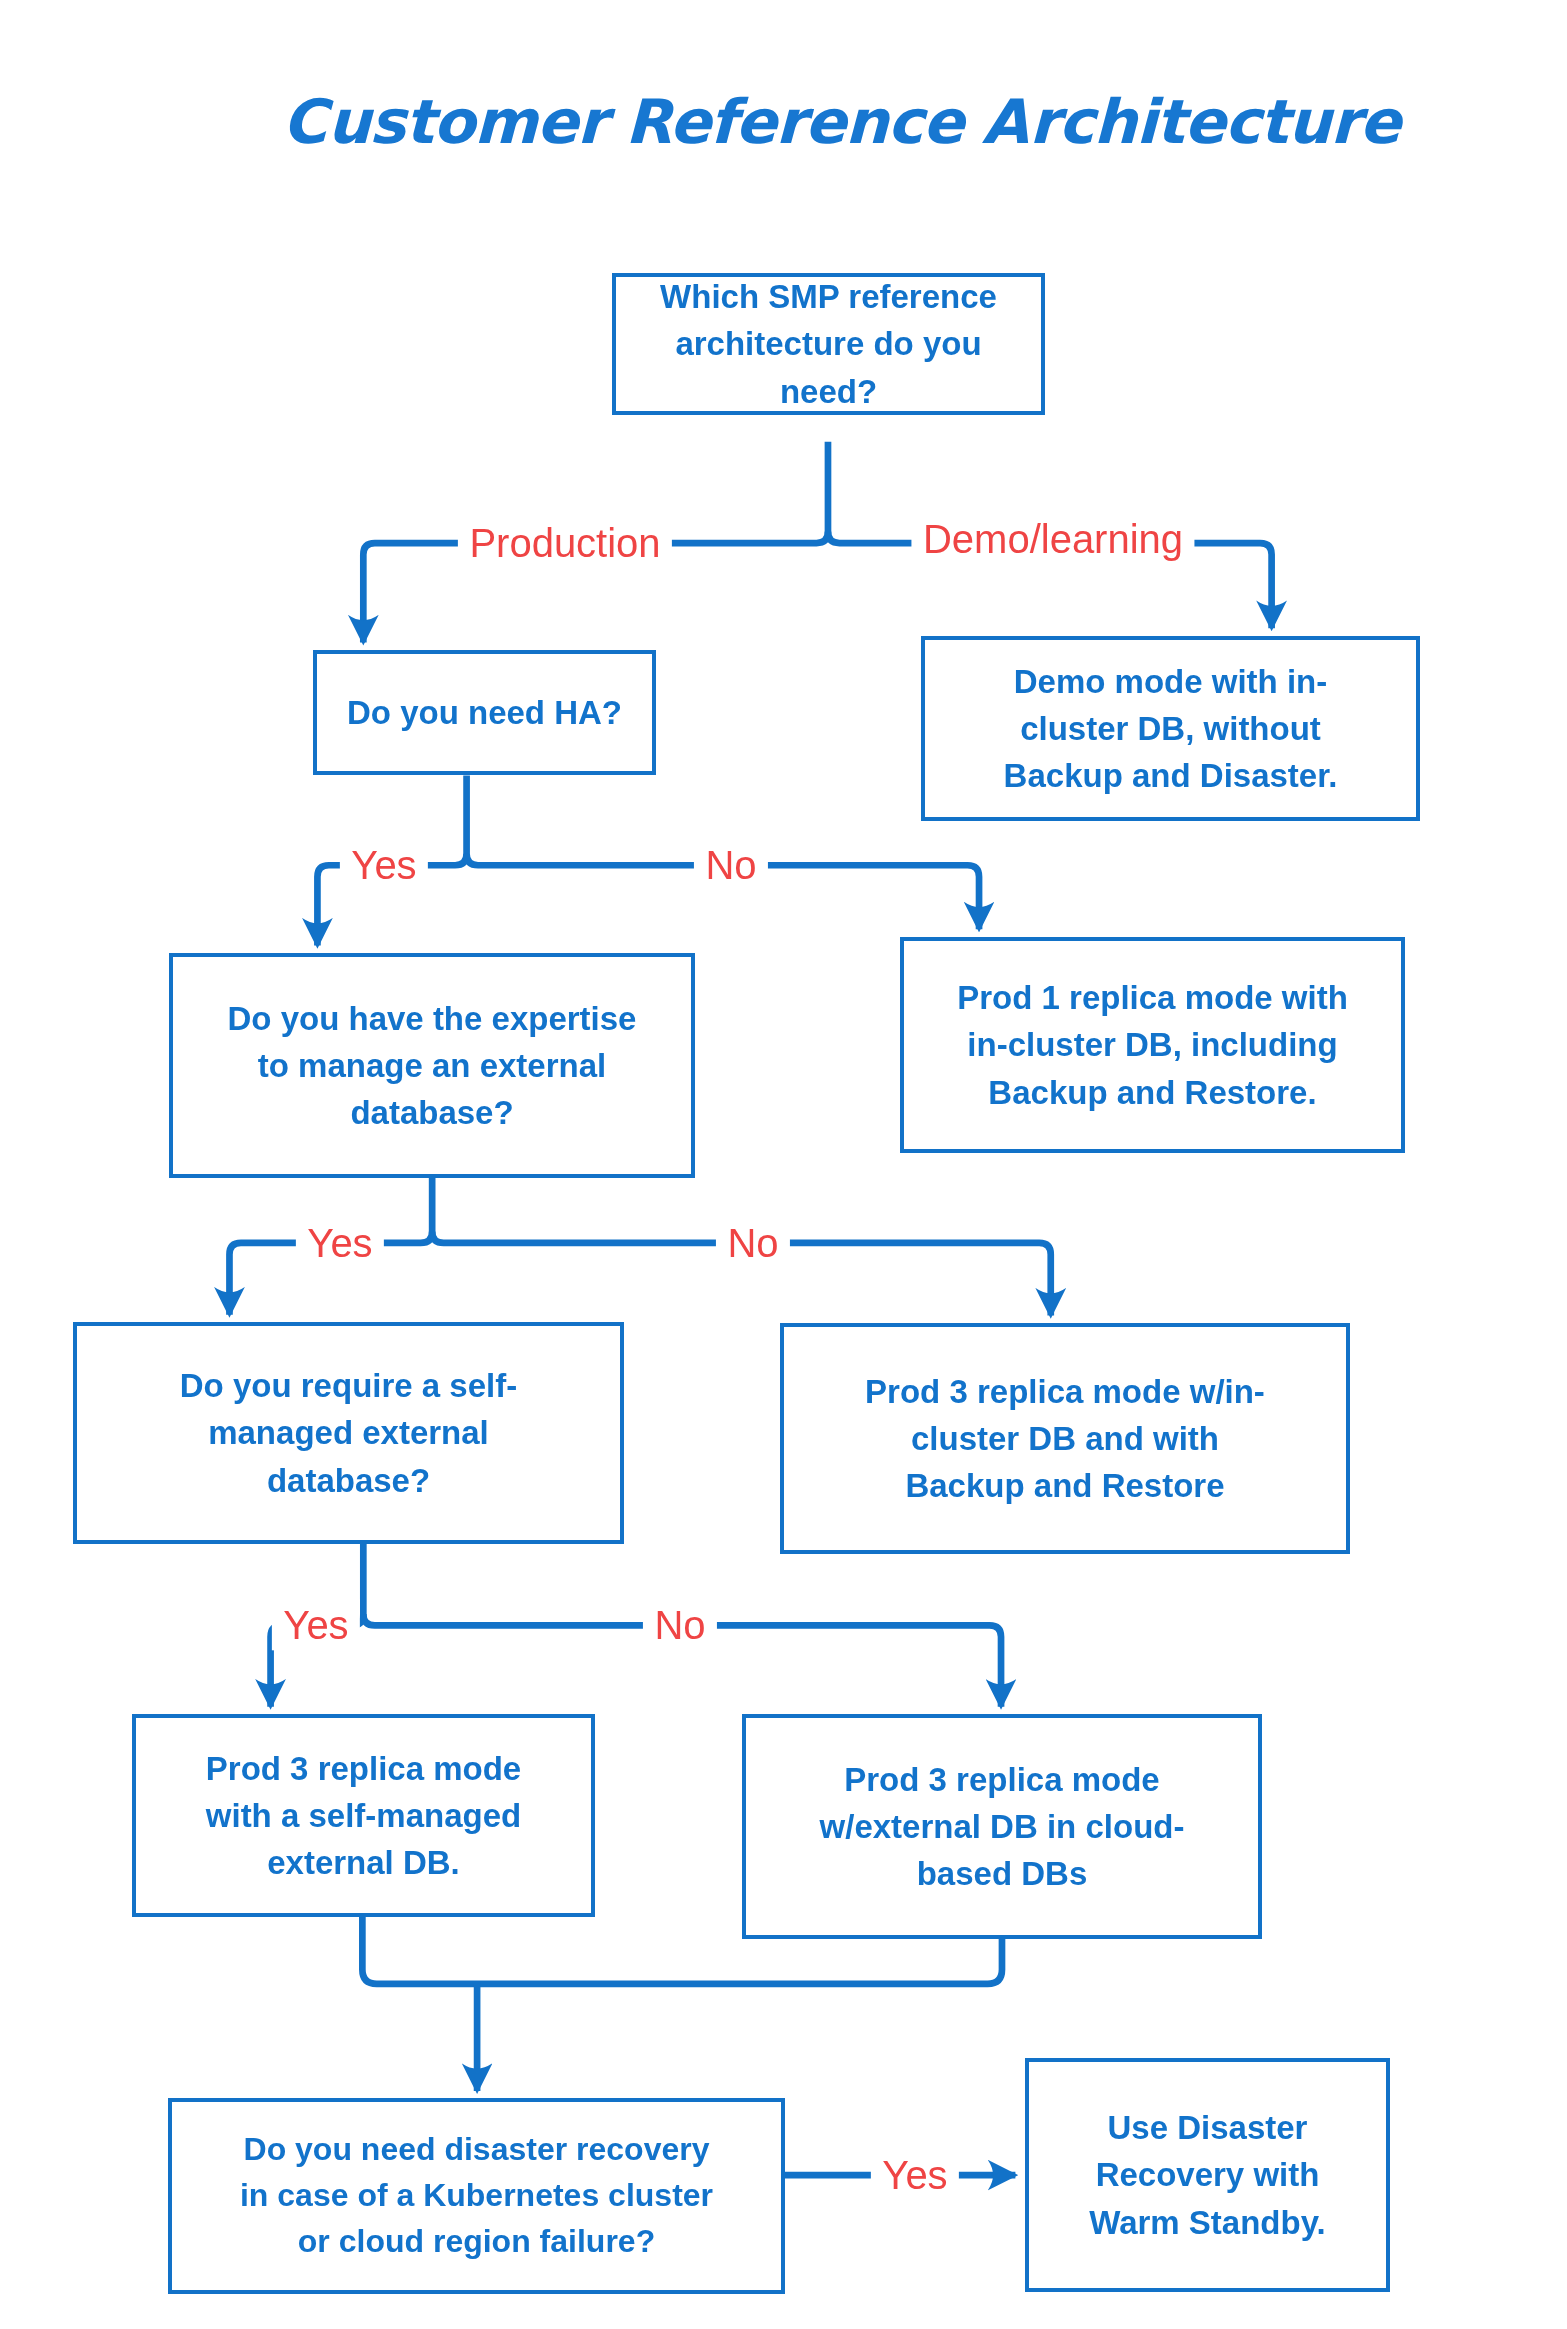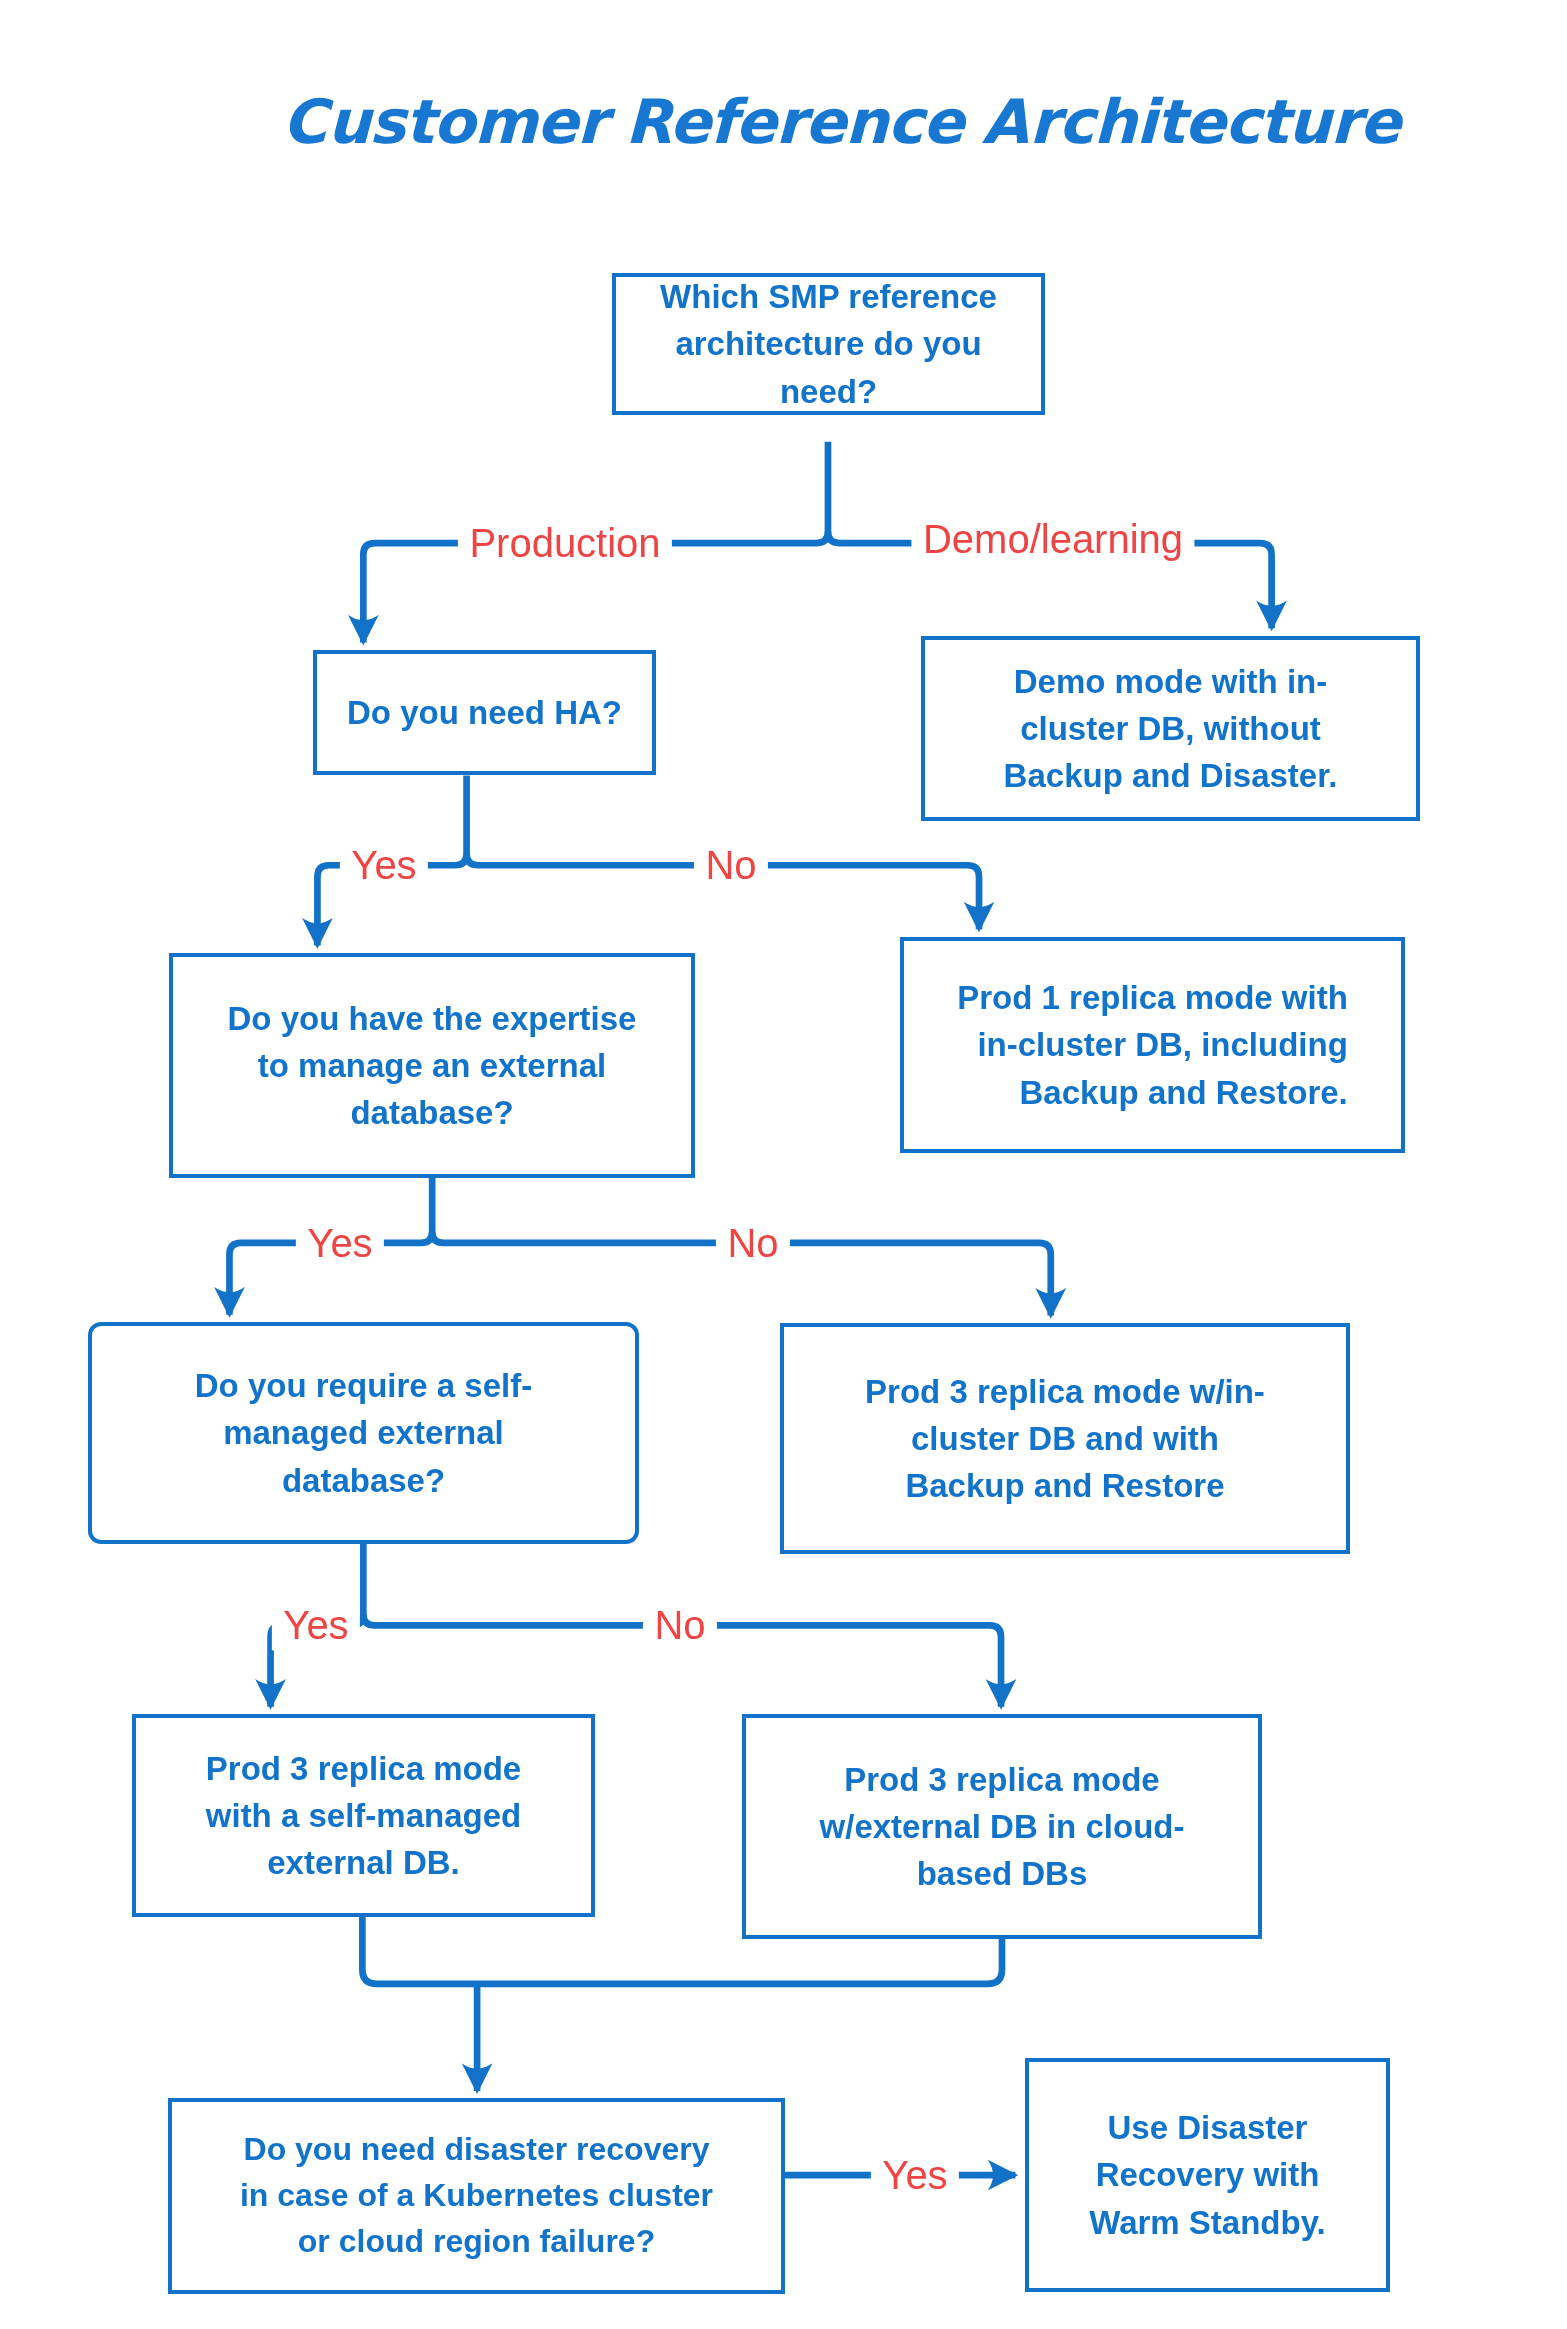--- a/index.html
+++ b/index.html
@@ -88,25 +88,25 @@
   <div class="node" style="left:313px; top:650px; width:343px; height:125px;">Do you need HA?</div>
 
   <div class="node" style="left:921px; top:636px; width:499px; height:185px;">Demo mode with in-
 cluster DB, without
 Backup and Disaster.</div>
 
   <div class="node" style="left:169px; top:953px; width:526px; height:225px;">Do you have the expertise
 to manage an external
 database?</div>
 
-  <div class="node" style="left:900px; top:937px; width:505px; height:216px;text-align:right;">Prod 1 replica mode with
+  <div class="node" style="left:900px; top:937px; width:505px; height:216px;">Prod 1 replica mode with
 in-cluster DB, including
 Backup and Restore.</div>
 
-  <div class="node" style="left:88px; top:1322px; width:551px; height:222px;border-radius:13px;">Do you require a self-
+  <div class="node" style="left:73px; top:1322px; width:551px; height:222px;">Do you require a self-
 managed external
 database?</div>
 
   <div class="node" style="left:780px; top:1323px; width:570px; height:231px;">Prod 3 replica mode w/in-
 cluster DB and with
 Backup and Restore</div>
 
   <div class="node" style="left:132px; top:1714px; width:463px; height:203px;">Prod 3 replica mode
 with a self-managed
 external DB.</div>

